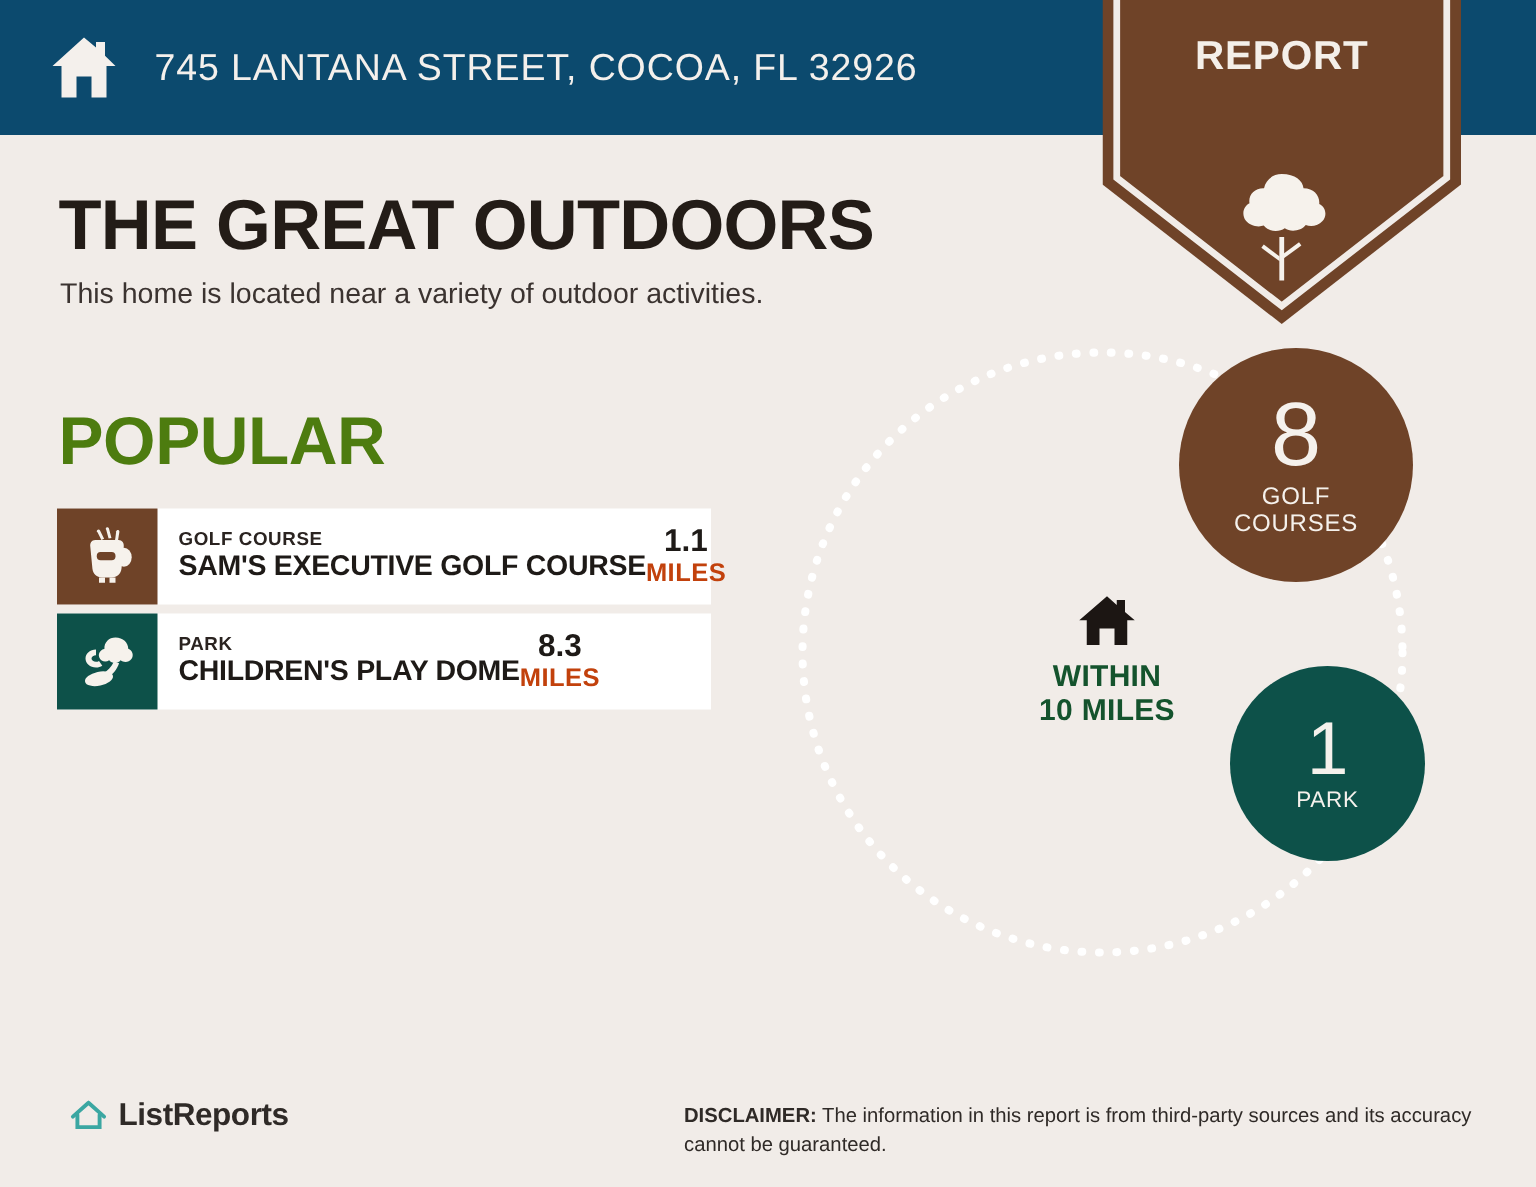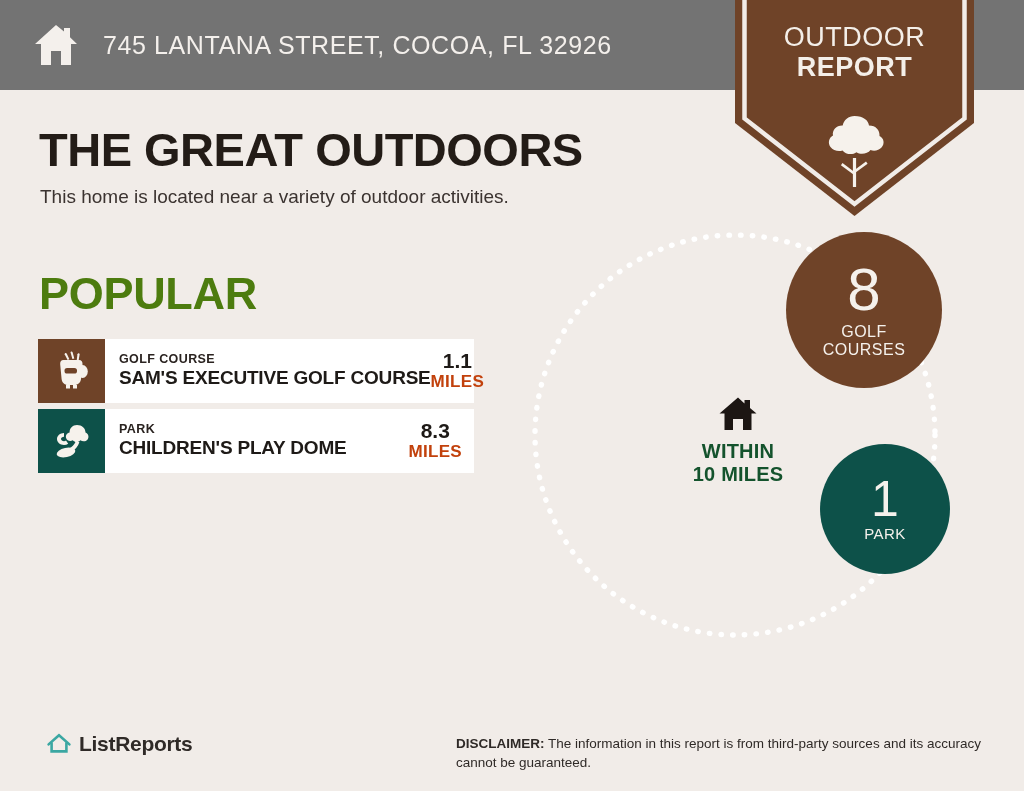--- a/index.html
+++ b/index.html
@@ -8,21 +8,21 @@
     background:#F1ECE8;
     font-family:"Liberation Sans", sans-serif;
     overflow:hidden;
     position:relative;
   }
   .page{position:relative;width:1024px;height:791px;background:#F1ECE8;overflow:hidden;}
 
   
   .header-bar{
     position:absolute;left:0;top:0;width:1024px;height:90px;
-    background:#737373;
+    background:#0c4a6e;
     display:flex;align-items:center;
   }
   .header-home-icon{
     margin-left:33px;width:46px;height:44px;display:block;flex:0 0 auto;
   }
   .header-address{
     margin-left:24px;
     color:#F4F0EC;
     font-size:25px;
     letter-spacing:0.6px;
@@ -72,21 +72,21 @@
     width:436px;
   }
   .row-icon{
     width:67px;height:64px;flex:0 0 auto;
     display:flex;align-items:center;justify-content:center;
   }
   .row-icon.brown{background:#6F4328;}
   .row-icon.teal{background:#0D5149;}
   .row-body{
     flex:1 1 auto;display:flex;align-items:center;
-    justify-content:space-between;padding:0 12px 0 14px;
+    padding:0 12px 0 14px;
   }
   .row-text{display:flex;flex-direction:column;justify-content:center;}
   .row-cat{
     font-size:12.5px;font-weight:700;color:#2A2320;letter-spacing:0.4px;
     line-height:1.25;
   }
   .row-name{
     font-size:19px;font-weight:700;color:#1E1A17;letter-spacing:-0.2px;
     line-height:1.2;white-space:nowrap;
   }
@@ -180,21 +180,20 @@
                  C 24.5 -1.5 19.5 -0.5 16 -2
                  C 13 2 6 3 2 0.2
                  C -2 3.2 -9 2.5 -12 -1.6
                  C -16 -0.2 -21.5 -1.6 -24 -5
                  C -27 -9 -25.5 -14.5 -21.5 -16.5
                  C -22.5 -22 -18 -26.8 -11.8 -26.5
                  C -10.8 -32 -6 -36 0 -36 Z" fill="#F6F2EC"></path>
       </g>
     </svg>
     <div class="badge-text">
-      <span class="l1">OUTDOOR</span>
       <span class="l2">REPORT</span>
     </div>
   </div>
 
   <h1 class="title">THE GREAT OUTDOORS</h1>
   <p class="subtitle">This home is located near a variety of outdoor activities.</p>
   <h2 class="popular">POPULAR</h2>
 
   <div class="list">
 

